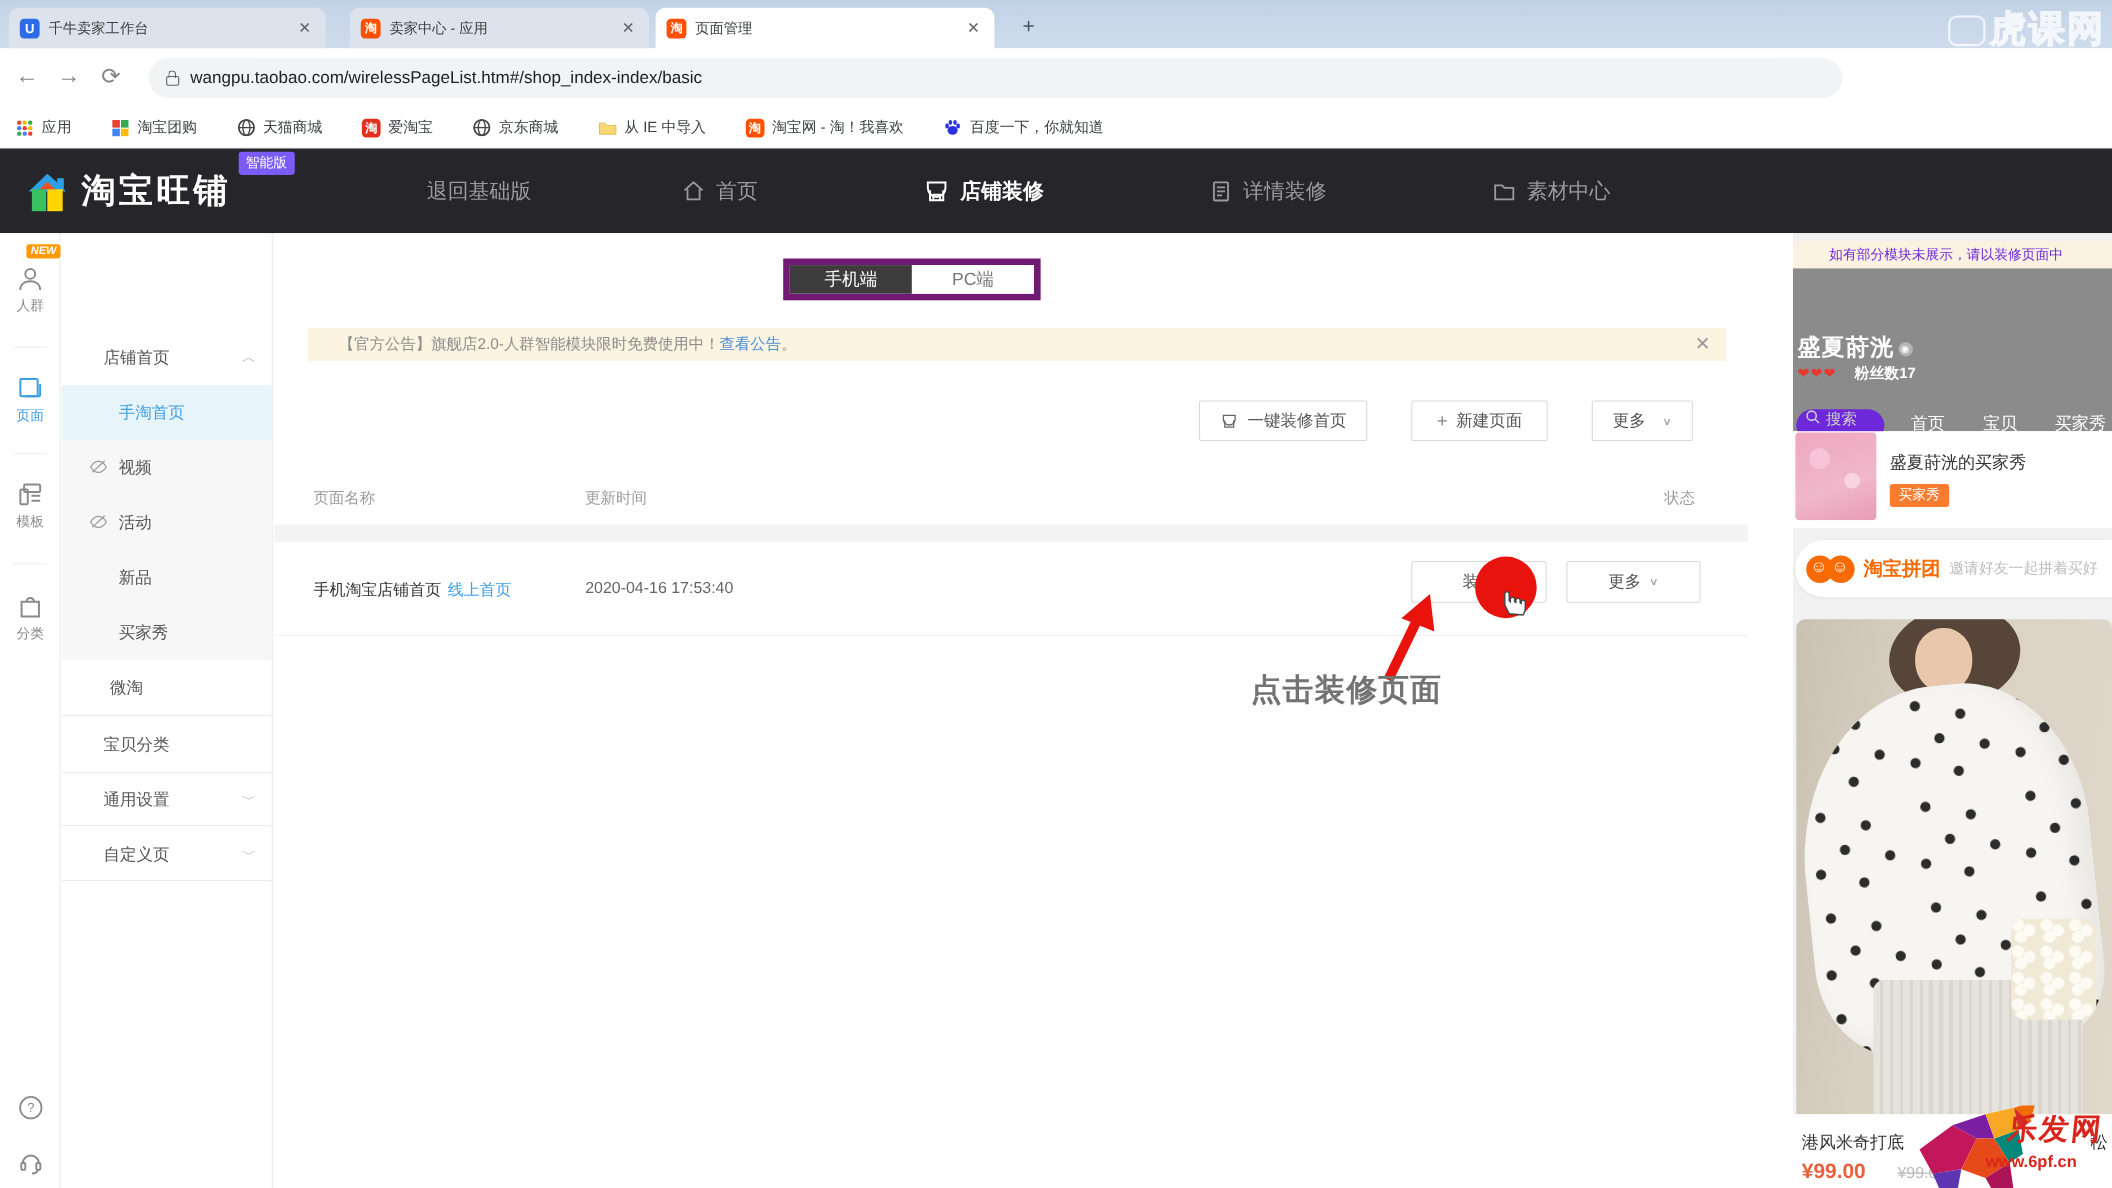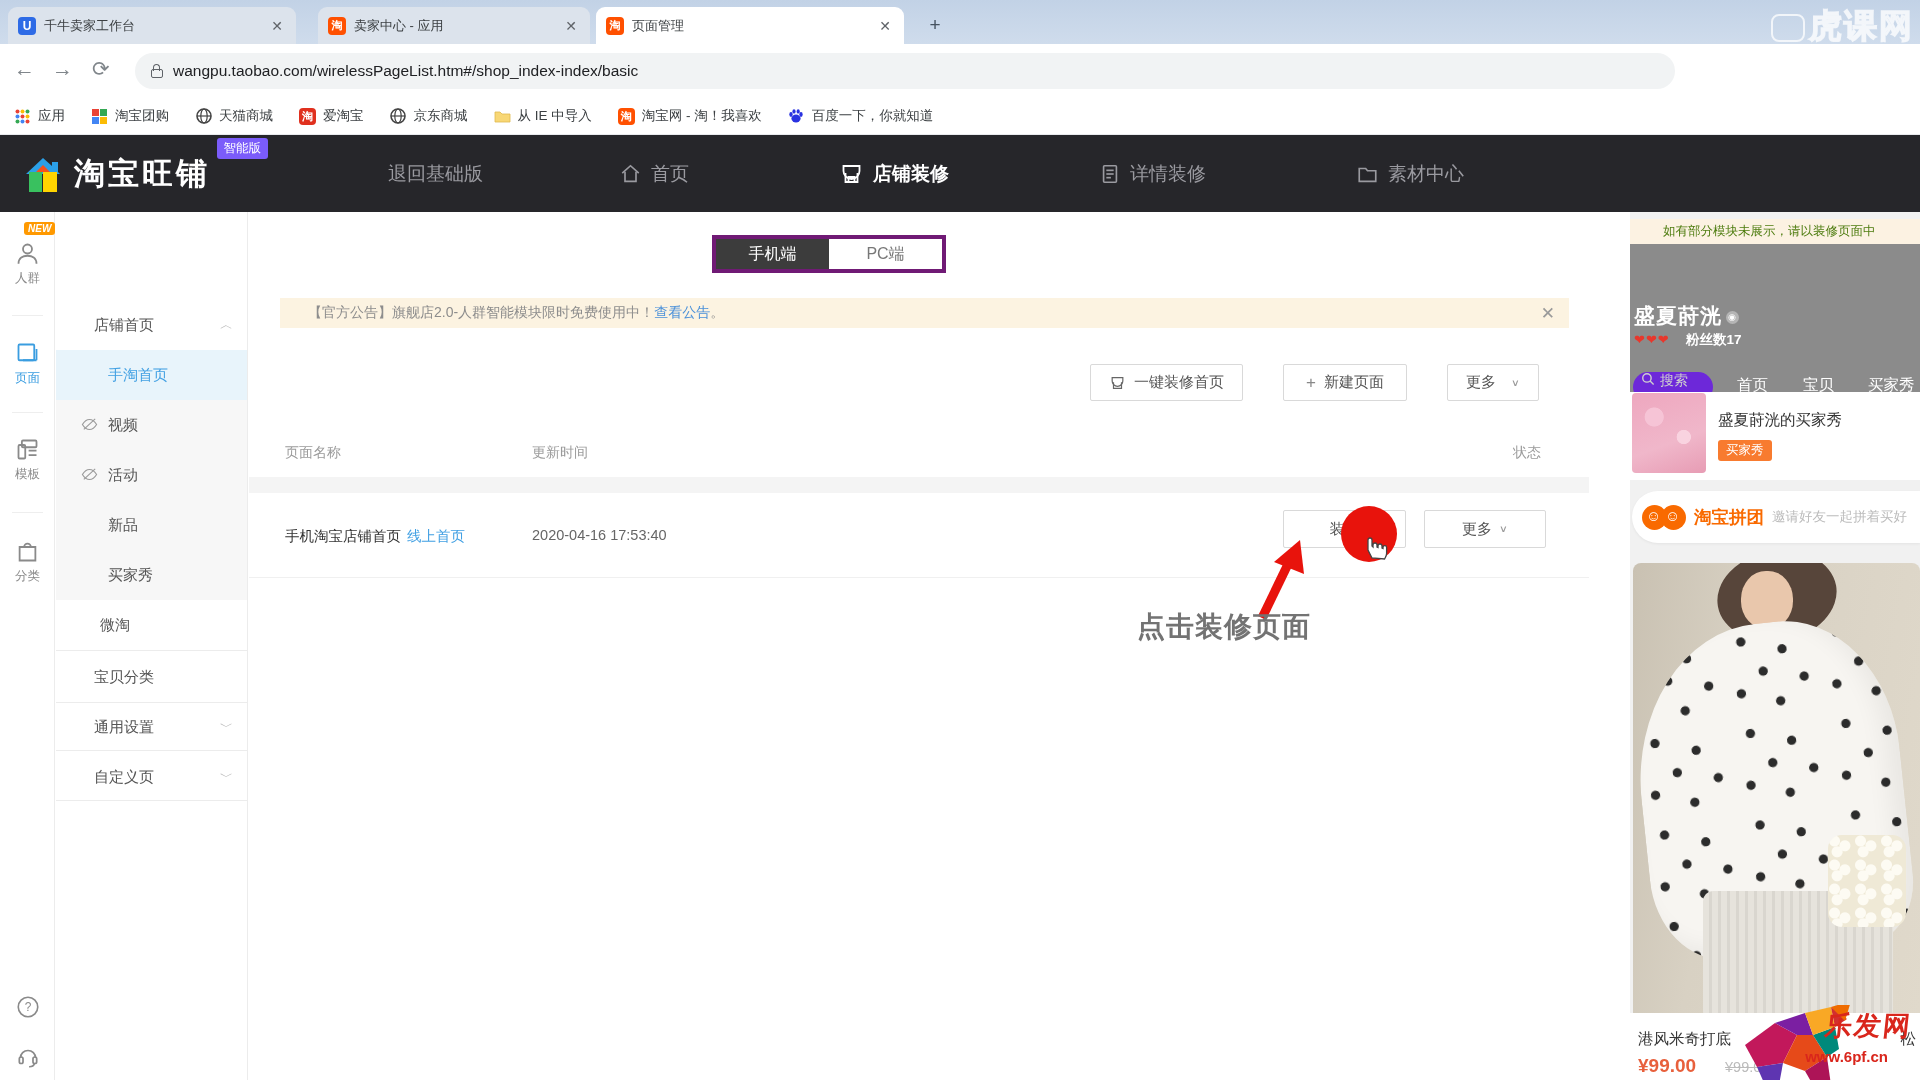--- a/index.html
+++ b/index.html
@@ -31,21 +31,21 @@
   .toolbar { position:absolute; left:0; top:44px; width:1920px; height:54px; background:#fff; }
   .navbtn { color:#80868b; font-size:21px; position:absolute; top:13px; }
   .urlpill { position:absolute; left:135px; top:9px; width:1540px; height:36px; background:#f1f3f4;
     border-radius:18px; display:flex; align-items:center; padding:0 16px; }
   .urltext { font-size:15.5px; color:#202124; margin-left:10px; }
   .lock { width:12px; height:9px; border:1.8px solid #5f6368; border-radius:2px; position:relative; margin-top:4px; }
   .lock:before { content:""; position:absolute; left:1.2px; top:-6px; width:5px; height:6px;
     border:1.8px solid #5f6368; border-bottom:none; border-radius:4px 4px 0 0; }
 
   .bookmarks { position:absolute; left:0; top:98px; width:1920px; height:37px; background:#fff;
-    border-bottom:1px solid #e8eaed; display:flex; align-items:center; gap:26px; padding:0 14px; }
+    border-bottom:1px solid #e8eaed; display:flex; align-items:center; gap:36px; padding:0 14px; }
   .bm { display:flex; align-items:center; gap:7px; font-size:13.5px; color:#3c4043; }
   .bmicon { width:17px; height:17px; flex:none; display:flex; align-items:center; justify-content:center; }
 
   
   .appheader { position:absolute; left:0; top:135px; width:1920px; height:77px; background:#26262a;
     display:flex; align-items:center; }
   .logo { display:flex; align-items:center; margin-left:22px; position:relative; }
   .logotext { color:#fff; font-size:31px; font-weight:600; letter-spacing:3px; margin-left:10px; }
   .smartbadge { position:absolute; right:-58px; top:-14px; background:#7b5cfa; color:#fff; font-size:12.5px;
     padding:2px 7px; border-radius:3px; }
@@ -72,21 +72,21 @@
   .srow .chev { position:absolute; right:14px; color:#b9b9b9; font-size:13px; }
   .sgroup { position:absolute; left:0; top:138px; width:191px; height:250px; background:#f7f7f7; }
   .srow.sub { padding-left:52px; }
   .srow.active { background:#e8f4fb; color:#42a0e3; }
   .srow .eyeoff { position:absolute; left:25px; top:17px; }
   .sline { position:absolute; left:0; width:191px; height:1px; background:#ececec; }
   .sb-up { position:absolute; left:196px; top:90px; color:#b5b5b5; font-size:9px; }
 
   
   .main { position:absolute; left:249px; top:212px; width:1381px; height:868px; background:#fff; }
-  .devtoggle { position:absolute; left:463px; top:23px; width:234px; height:38px; border:4px solid #701a75;
+  .devtoggle { position:absolute; left:463px; top:23px; width:234px; height:38px; border:6px solid #701a75;
     display:flex; }
   .devtab { flex:1; display:flex; align-items:center; justify-content:center; font-size:16px; color:#777;
     background:#fff; }
   .devtab.on { background:#3c3c3c; color:#fff; }
   .announce { position:absolute; left:31px; top:86px; width:1289px; height:30px; background:#fcf3e1;
     display:flex; align-items:center; padding-left:28px; font-size:14px; color:#8d8d8d; }
   .announce a { color:#4a90d9; text-decoration:none; }
   .announce .x { position:absolute; right:14px; color:#9a9a9a; font-size:17px; }
   .btnrow-btn { position:absolute; height:37px; border:1px solid #d9d9d9; border-radius:2px; background:#fff;
     display:flex; align-items:center; justify-content:center; gap:8px; font-size:15px; color:#555; }
@@ -101,21 +101,21 @@
     background:#fff; display:flex; align-items:center; justify-content:center; font-size:15px; color:#555; }
   .redcircle { position:absolute; left:1092px; top:294px; width:56px; height:56px; border-radius:50%;
     background:#e8130c; }
   .anno-text { position:absolute; left:888px; top:396px; font-size:28px; font-weight:bold; color:#737373;
     letter-spacing:1px; }
   .chev-down { display:inline-block; margin-left:7px; color:#999; font-size:12px; transform:scaleY(0.8); }
 
   
   .preview { position:absolute; left:1630px; top:212px; width:290px; height:868px; background:#f1f1f1; }
   .pnotice { position:absolute; left:0; top:7px; width:290px; height:25px; background:#fcf2e2;
-    font-size:12.5px; color:#4d7c0f; display:flex; align-items:center; padding-left:33px; white-space:nowrap; }
+    font-size:12.5px; color:#6d28d9; display:flex; align-items:center; padding-left:33px; white-space:nowrap; }
   .shophead { position:absolute; left:0; top:32px; width:290px; height:148px; background:#8b8b8b; color:#fff; }
   .shopname { position:absolute; left:4px; top:58px; font-size:21px; font-weight:bold; letter-spacing:1px; }
   .shopbadge { display:inline-block; width:13px; height:13px; border-radius:50%; background:#b5b5b5;
     color:#fff; font-size:9px; text-align:center; line-height:13px; vertical-align:middle; margin-left:4px; }
   .hearts { position:absolute; left:4px; top:88px; font-size:13px; color:#e8372c; letter-spacing:1px; }
   .fans { position:absolute; left:56px; top:87px; font-size:13.5px; color:#fff; font-weight:bold; }
   .searchpill { position:absolute; left:3px; top:128px; width:80px; height:30px; background:#6d28d9;
     border-radius:15px; display:flex; align-items:flex-start; padding-left:8px; gap:5px; color:#cfcfcf;
     font-size:14px; }
   .pnav { position:absolute; top:131px; font-size:15.5px; color:#fff; }

